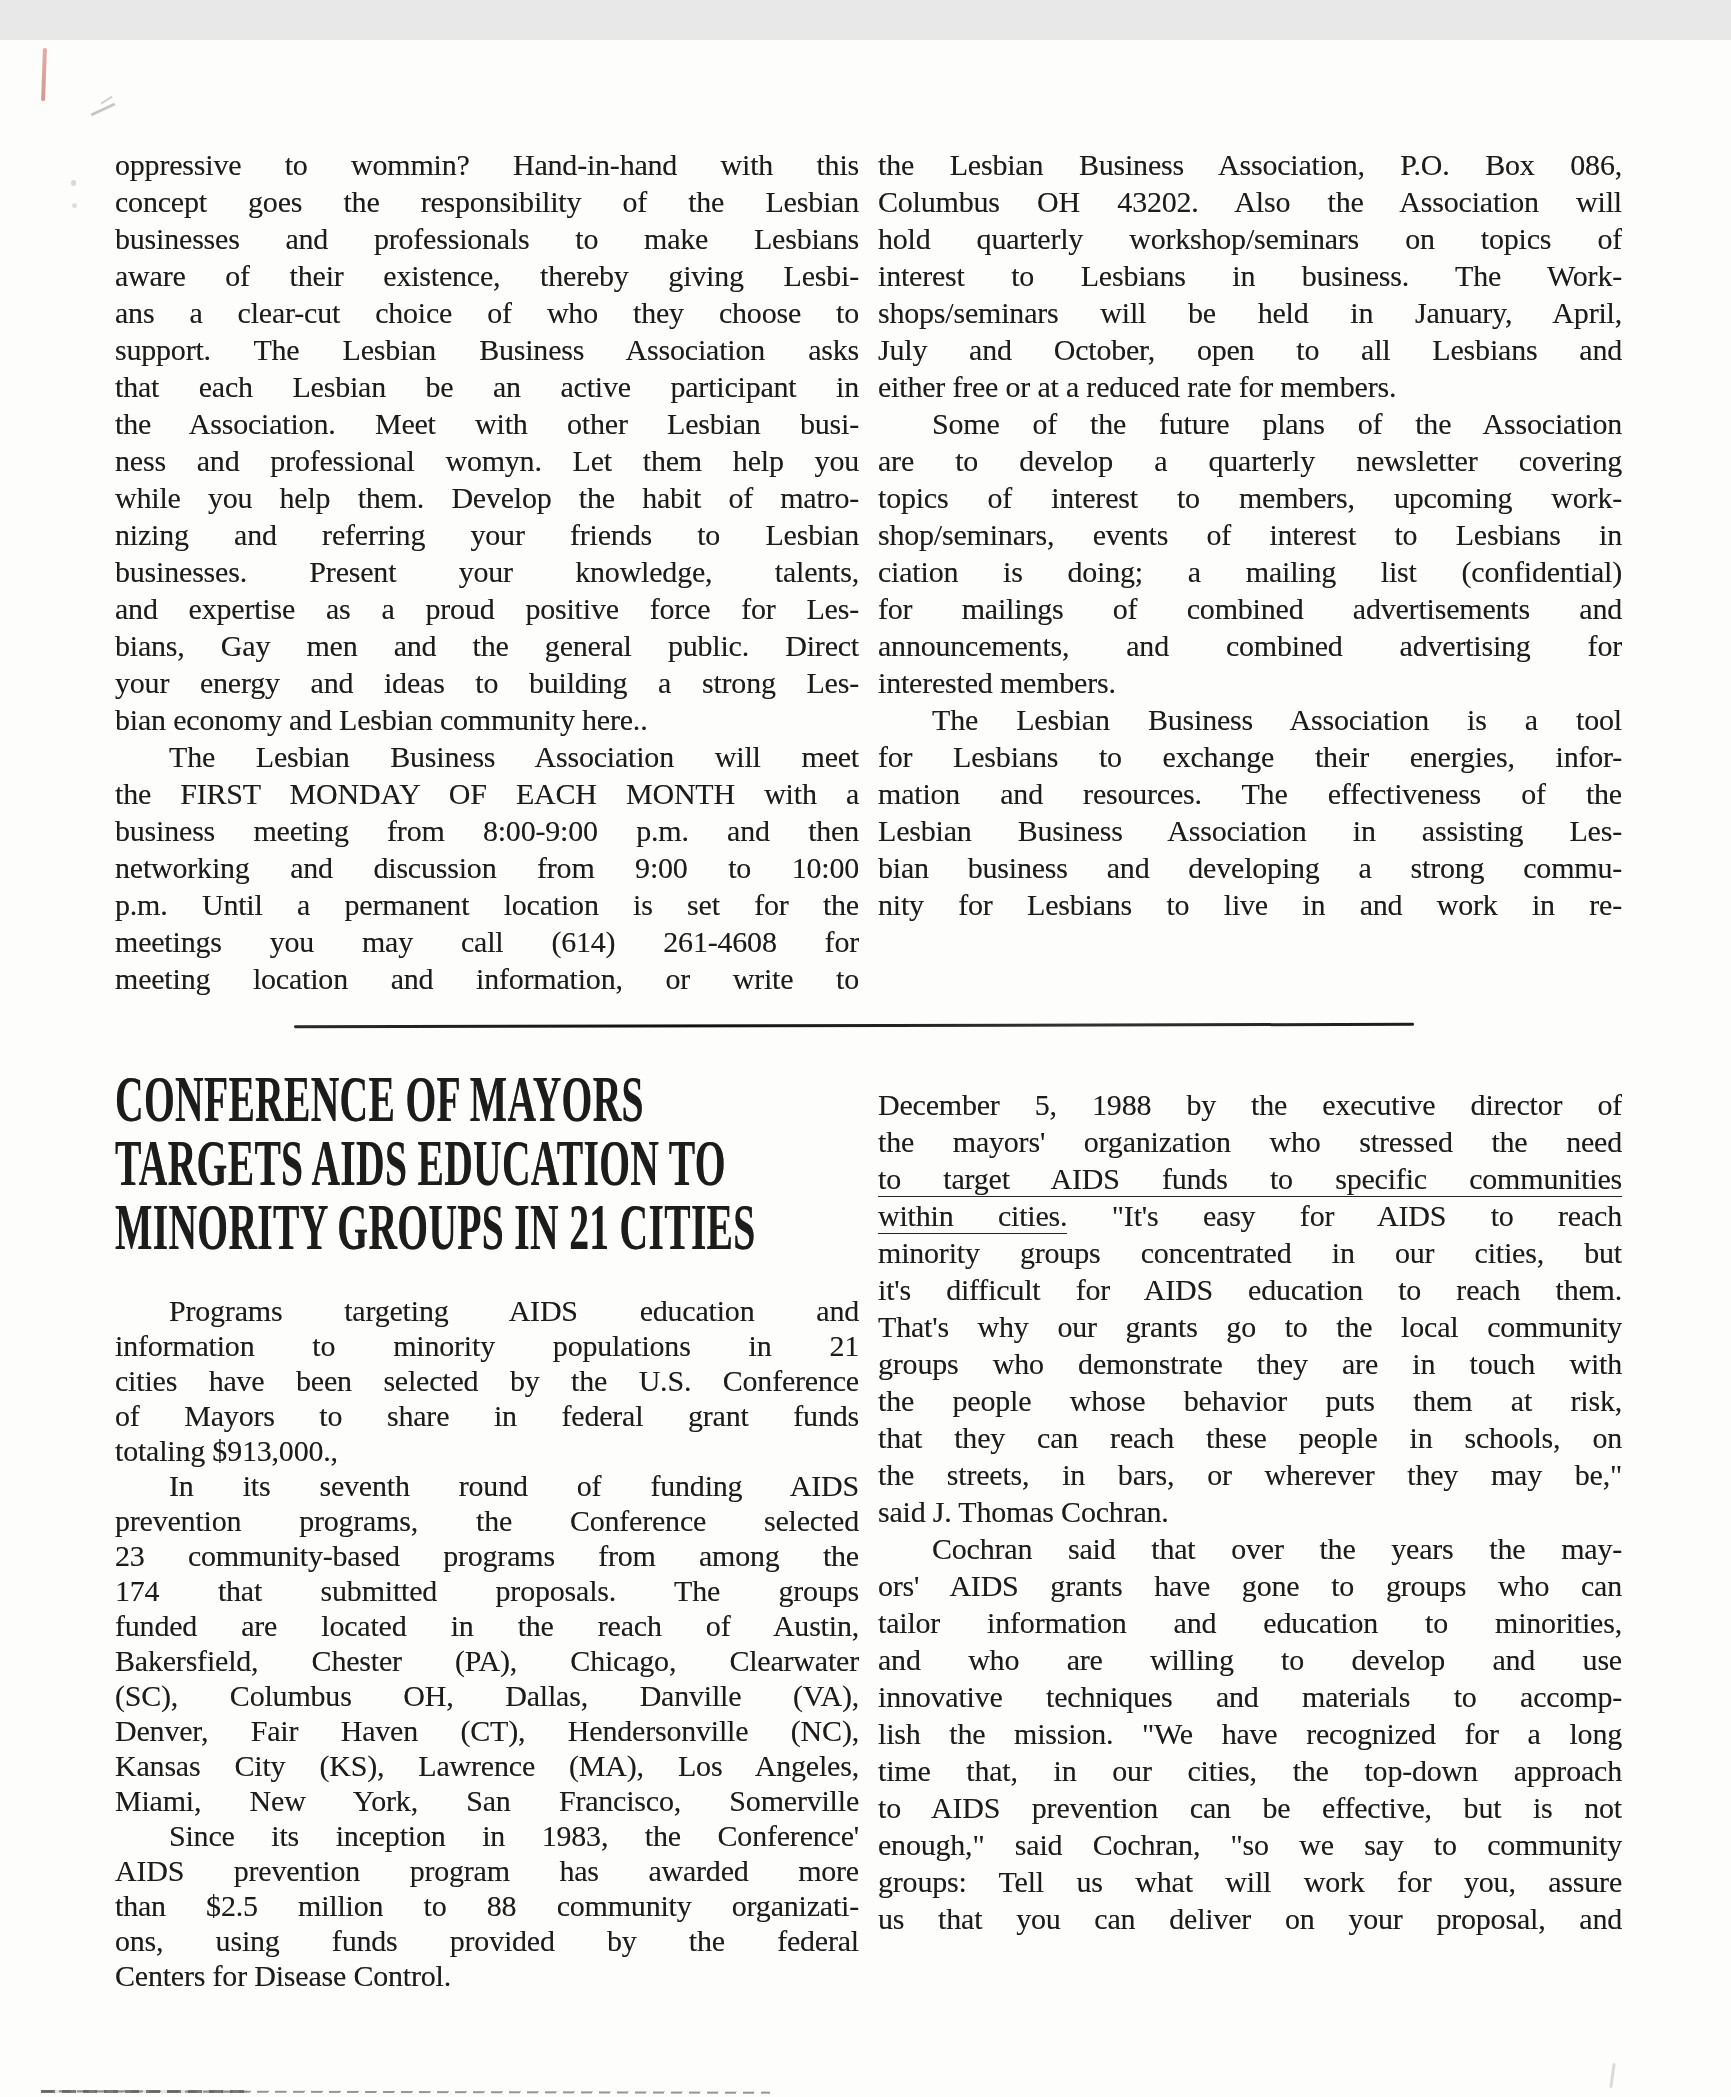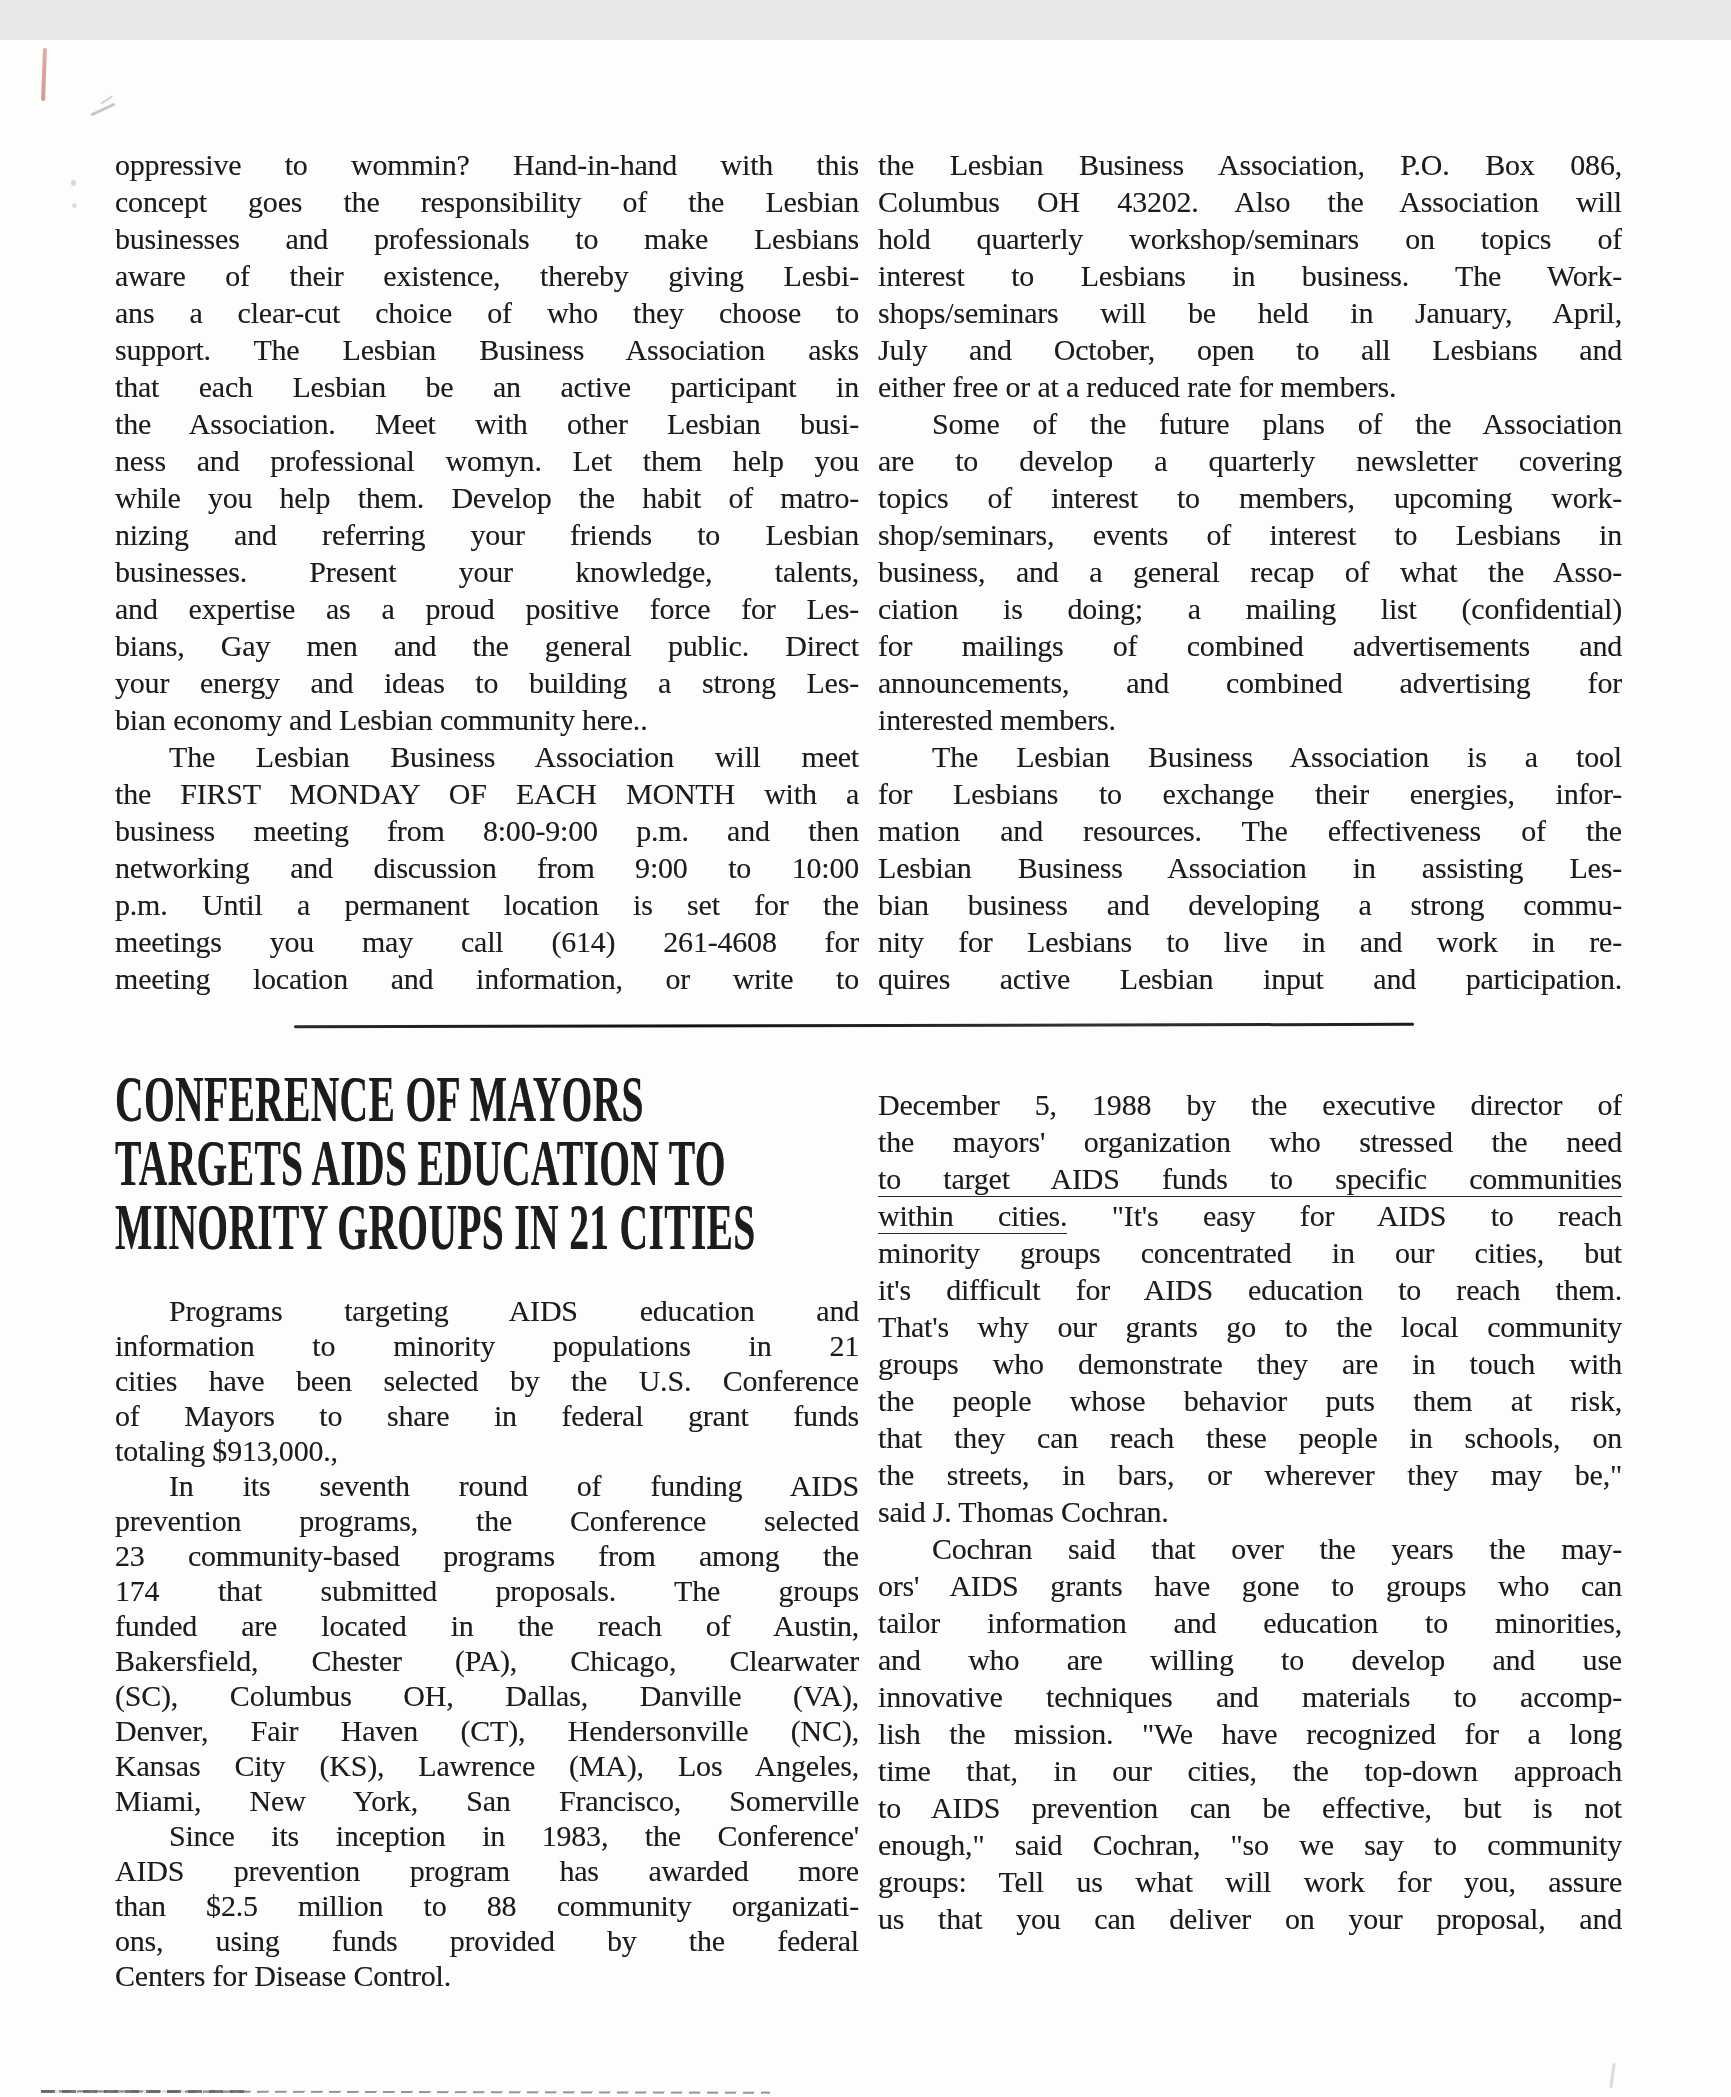--- a/index.html
+++ b/index.html
@@ -136,32 +136,30 @@
       <div class="ln"><span>Columbus OH 43202. Also the Association will</span></div>
       <div class="ln"><span>hold quarterly workshop/seminars on topics of</span></div>
       <div class="ln"><span>interest to Lesbians in business. The Work-</span></div>
       <div class="ln"><span>shops/seminars will be held in January, April,</span></div>
       <div class="ln"><span>July and October, open to all Lesbians and</span></div>
       <div class="ln end"><span>either free or at a reduced rate for members.</span></div>
       <div class="ln ind"><span>Some of the future plans of the Association</span></div>
       <div class="ln"><span>are to develop a quarterly newsletter covering</span></div>
       <div class="ln"><span>topics of interest to members, upcoming work-</span></div>
       <div class="ln"><span>shop/seminars, events of interest to Lesbians in</span></div>
-      <div class="ln"><span>business, and a general recap of what the Asso-</span></div>
       <div class="ln"><span>ciation is doing; a mailing list (confidential)</span></div>
       <div class="ln"><span>for mailings of combined advertisements and</span></div>
       <div class="ln"><span>announcements, and combined advertising for</span></div>
       <div class="ln end"><span>interested members.</span></div>
       <div class="ln ind"><span>The Lesbian Business Association is a tool</span></div>
       <div class="ln"><span>for Lesbians to exchange their energies, infor-</span></div>
       <div class="ln"><span>mation and resources. The effectiveness of the</span></div>
       <div class="ln"><span>Lesbian Business Association  in assisting Les-</span></div>
       <div class="ln"><span>bian business and developing a strong commu-</span></div>
       <div class="ln"><span>nity for Lesbians to live in and work in re-</span></div>
-      <div class="ln"><span>quires active Lesbian input and participation.</span></div>
     </div>
 
   <div id="divider"></div>
 
   <div class="col" id="headline">
     <div class="hl"><span class="hlx">CONFERENCE OF MAYORS</span></div>
     <div class="hl"><span class="hlx">TARGETS AIDS EDUCATION TO</span></div>
     <div class="hl"><span class="hlx">MINORITY GROUPS IN 21 CITIES</span></div>
   </div>
 

